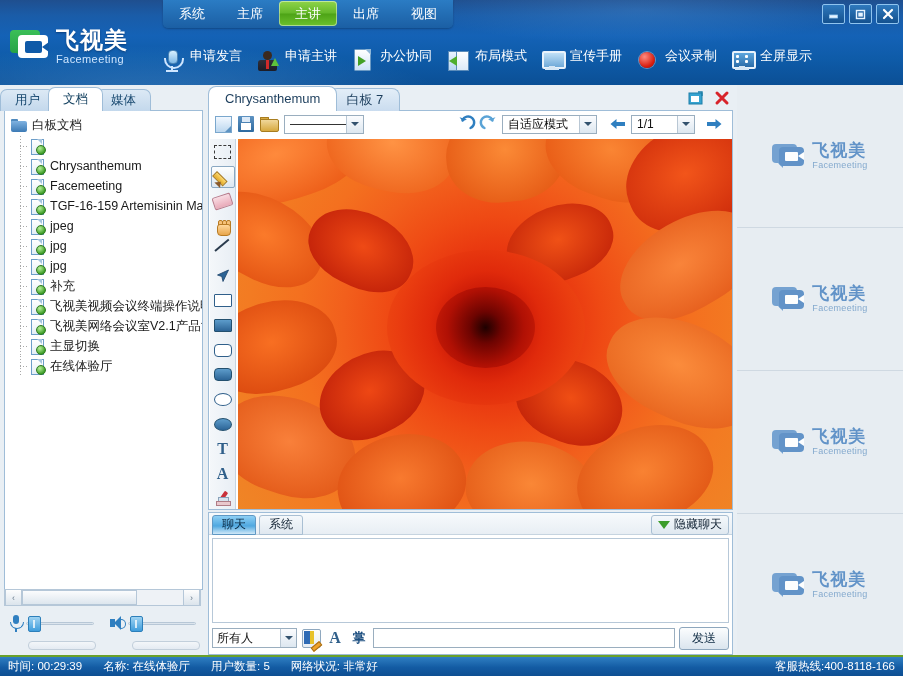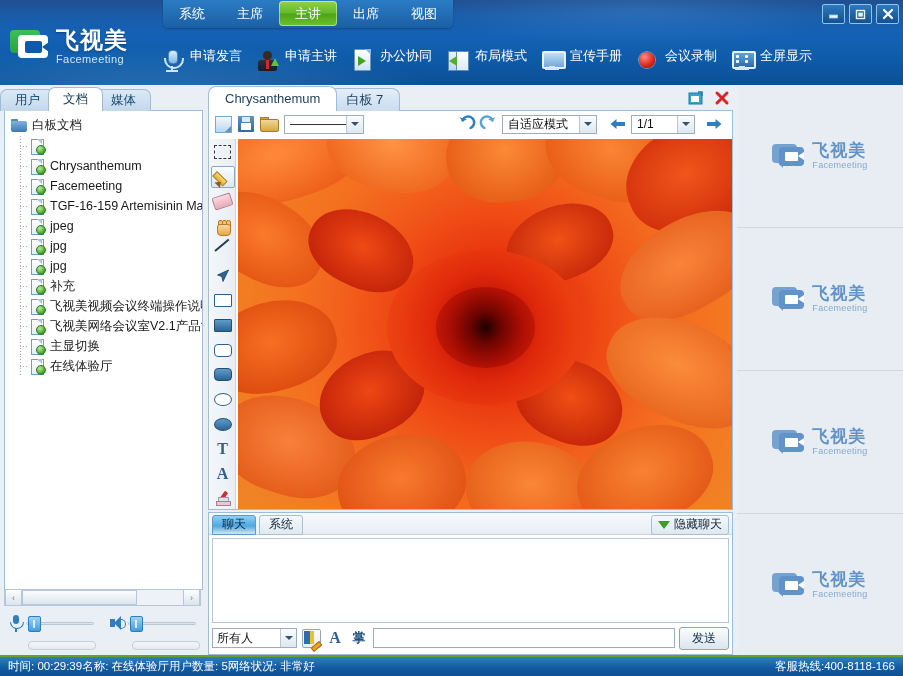--- a/index.html
+++ b/index.html
@@ -444,21 +444,21 @@
   .vlogo-text{display:flex;flex-direction:column;line-height:1;}
   .vlogo-cn{font-size:17px;font-weight:bold;color:#5b8fc6;letter-spacing:1px;}
   .vlogo-en{font-size:9px;color:#7fa6cc;margin-top:2px;letter-spacing:0.3px;}
 
   
   .statusbar {
     position:absolute; left:0; top:655px; width:903px; height:21px;
     background: linear-gradient(to bottom,#2f7fc2,#135ba3 55%,#0d4e92);
     border-top:2px solid #6aa12a;
     display:flex; align-items:center; padding:0 8px; box-sizing:border-box;
-    color:#ffffff; font-size:11.5px; gap:0;
+    color:#ffffff; font-size:11.5px; gap:21px;
   }
   .status-right{margin-left:auto;}
 </style>
 </head>
 <body>
 
 <div id="app">
 
   <div class="body-bg"></div>
 

